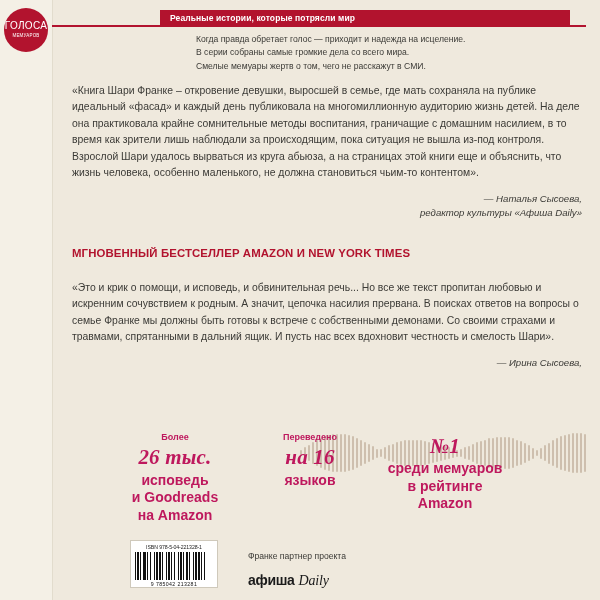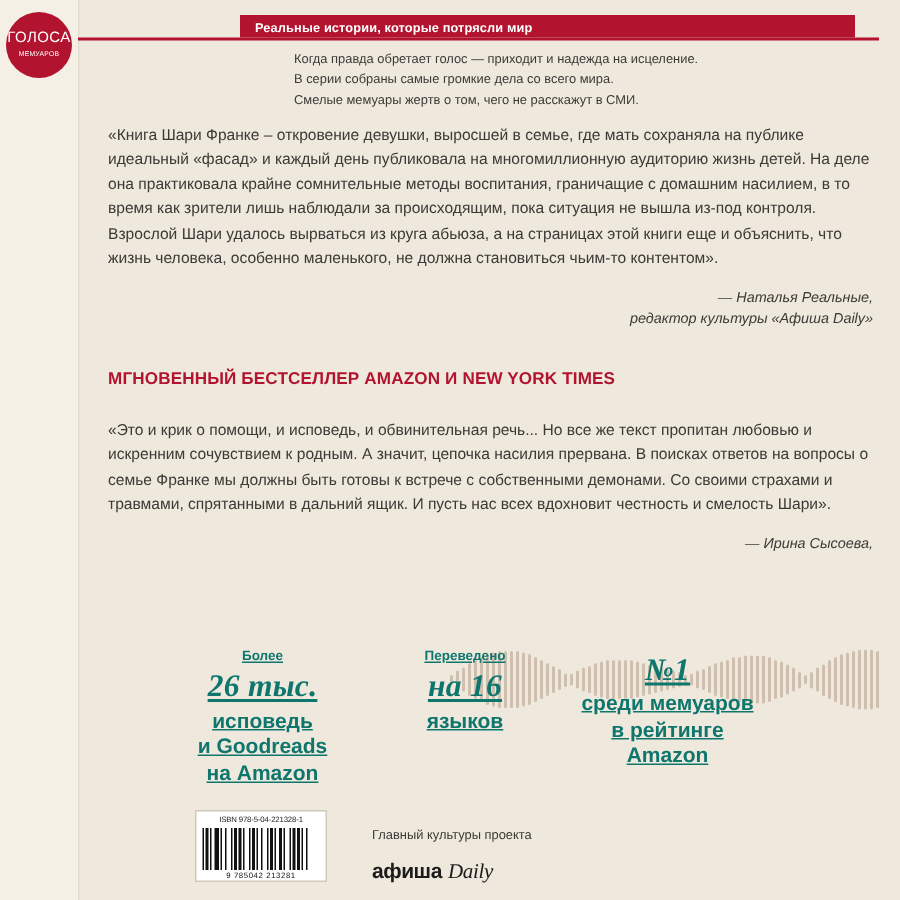--- a/index.html
+++ b/index.html
@@ -158,23 +158,22 @@
   }
   
   .stats {
     position: absolute;
     left: 110px;
     top: 432px;
     width: 400px;
     height: 80px;
     display: flex;
     justify-content: space-between;
-    color: #0f766e;
+    color: #be185d;
     text-align: center;
-    text-decoration: underline;
   }
   .stat {
     width: 130px;
     line-height: 1.25;
   }
   .stat .small {
     font-size: 9px;
     font-weight: bold;
   }
   .stat .big {
@@ -270,21 +269,21 @@
 
   <div class="intro">
     <div>Когда правда обретает голос — приходит и надежда на исцеление.</div>
     <div>В серии собраны самые громкие дела со всего мира.</div>
     <div>Смелые мемуары жертв о том, чего не расскажут в СМИ.</div>
   </div>
 
   <div class="quote-one">
     <p>«Книга Шари Франке – откровение девушки, выросшей в семье, где мать сохраняла на публике идеальный «фасад» и каждый день публиковала на многомиллионную аудиторию жизнь детей. На деле она практиковала крайне сомнительные методы воспитания, граничащие с домашним насилием, в то время как зрители лишь наблюдали за происходящим, пока ситуация не вышла из-под контроля. Взрослой Шари удалось вырваться из круга абьюза, а на страницах этой книги еще и объяснить, что жизнь человека, особенно маленького, не должна становиться чьим-то контентом».</p>
     <div class="sign">
-      <div>— Наталья Реальные,</div>
+      <div>— Наталья Сысоева,</div>
       <div>редактор культуры «Афиша Daily»</div>
     </div>
   </div>
 
   <div class="bestseller">МГНОВЕННЫЙ БЕСТСЕЛЛЕР AMAZON И NEW YORK TIMES</div>
 
   <div class="quote-two">
     <p>«Это и крик о помощи, и исповедь, и обвинительная речь... Но все же текст пропитан любовью и искренним сочувствием к родным. А значит, цепочка насилия прервана. В поисках ответов на вопросы о семье Франке мы должны быть готовы к встрече с собственными демонами. Со своими страхами и травмами, спрятанными в дальний ящик. И пусть нас всех вдохновит честность и смелость Шари».</p>
     <div class="sign">
       <div>— Ирина Сысоева,</div>
@@ -435,19 +434,19 @@
         <i style="width: 2px; background: rgb(17, 17, 17);"></i>
         <i style="width: 1px; background: transparent;"></i>
         <i style="width: 1px; background: rgb(17, 17, 17);"></i>
         <i style="width: 2px; background: transparent;"></i>
         <i style="width: 1px; background: rgb(17, 17, 17);"></i>
         <i style="width: 1px; background: transparent;"></i>
       </div>
     <div class="barcode-num">9 785042 213281</div>
   </div>
 
-  <div class="partner">Главный культуры проекта</div>
+  <div class="partner">Франке партнер проекта</div>
   <div class="partner-logo">
     <span class="pl1">афиша</span>
     <span class="pl2">Daily</span>
   </div>
 
 </div>
 
 </body></html>

